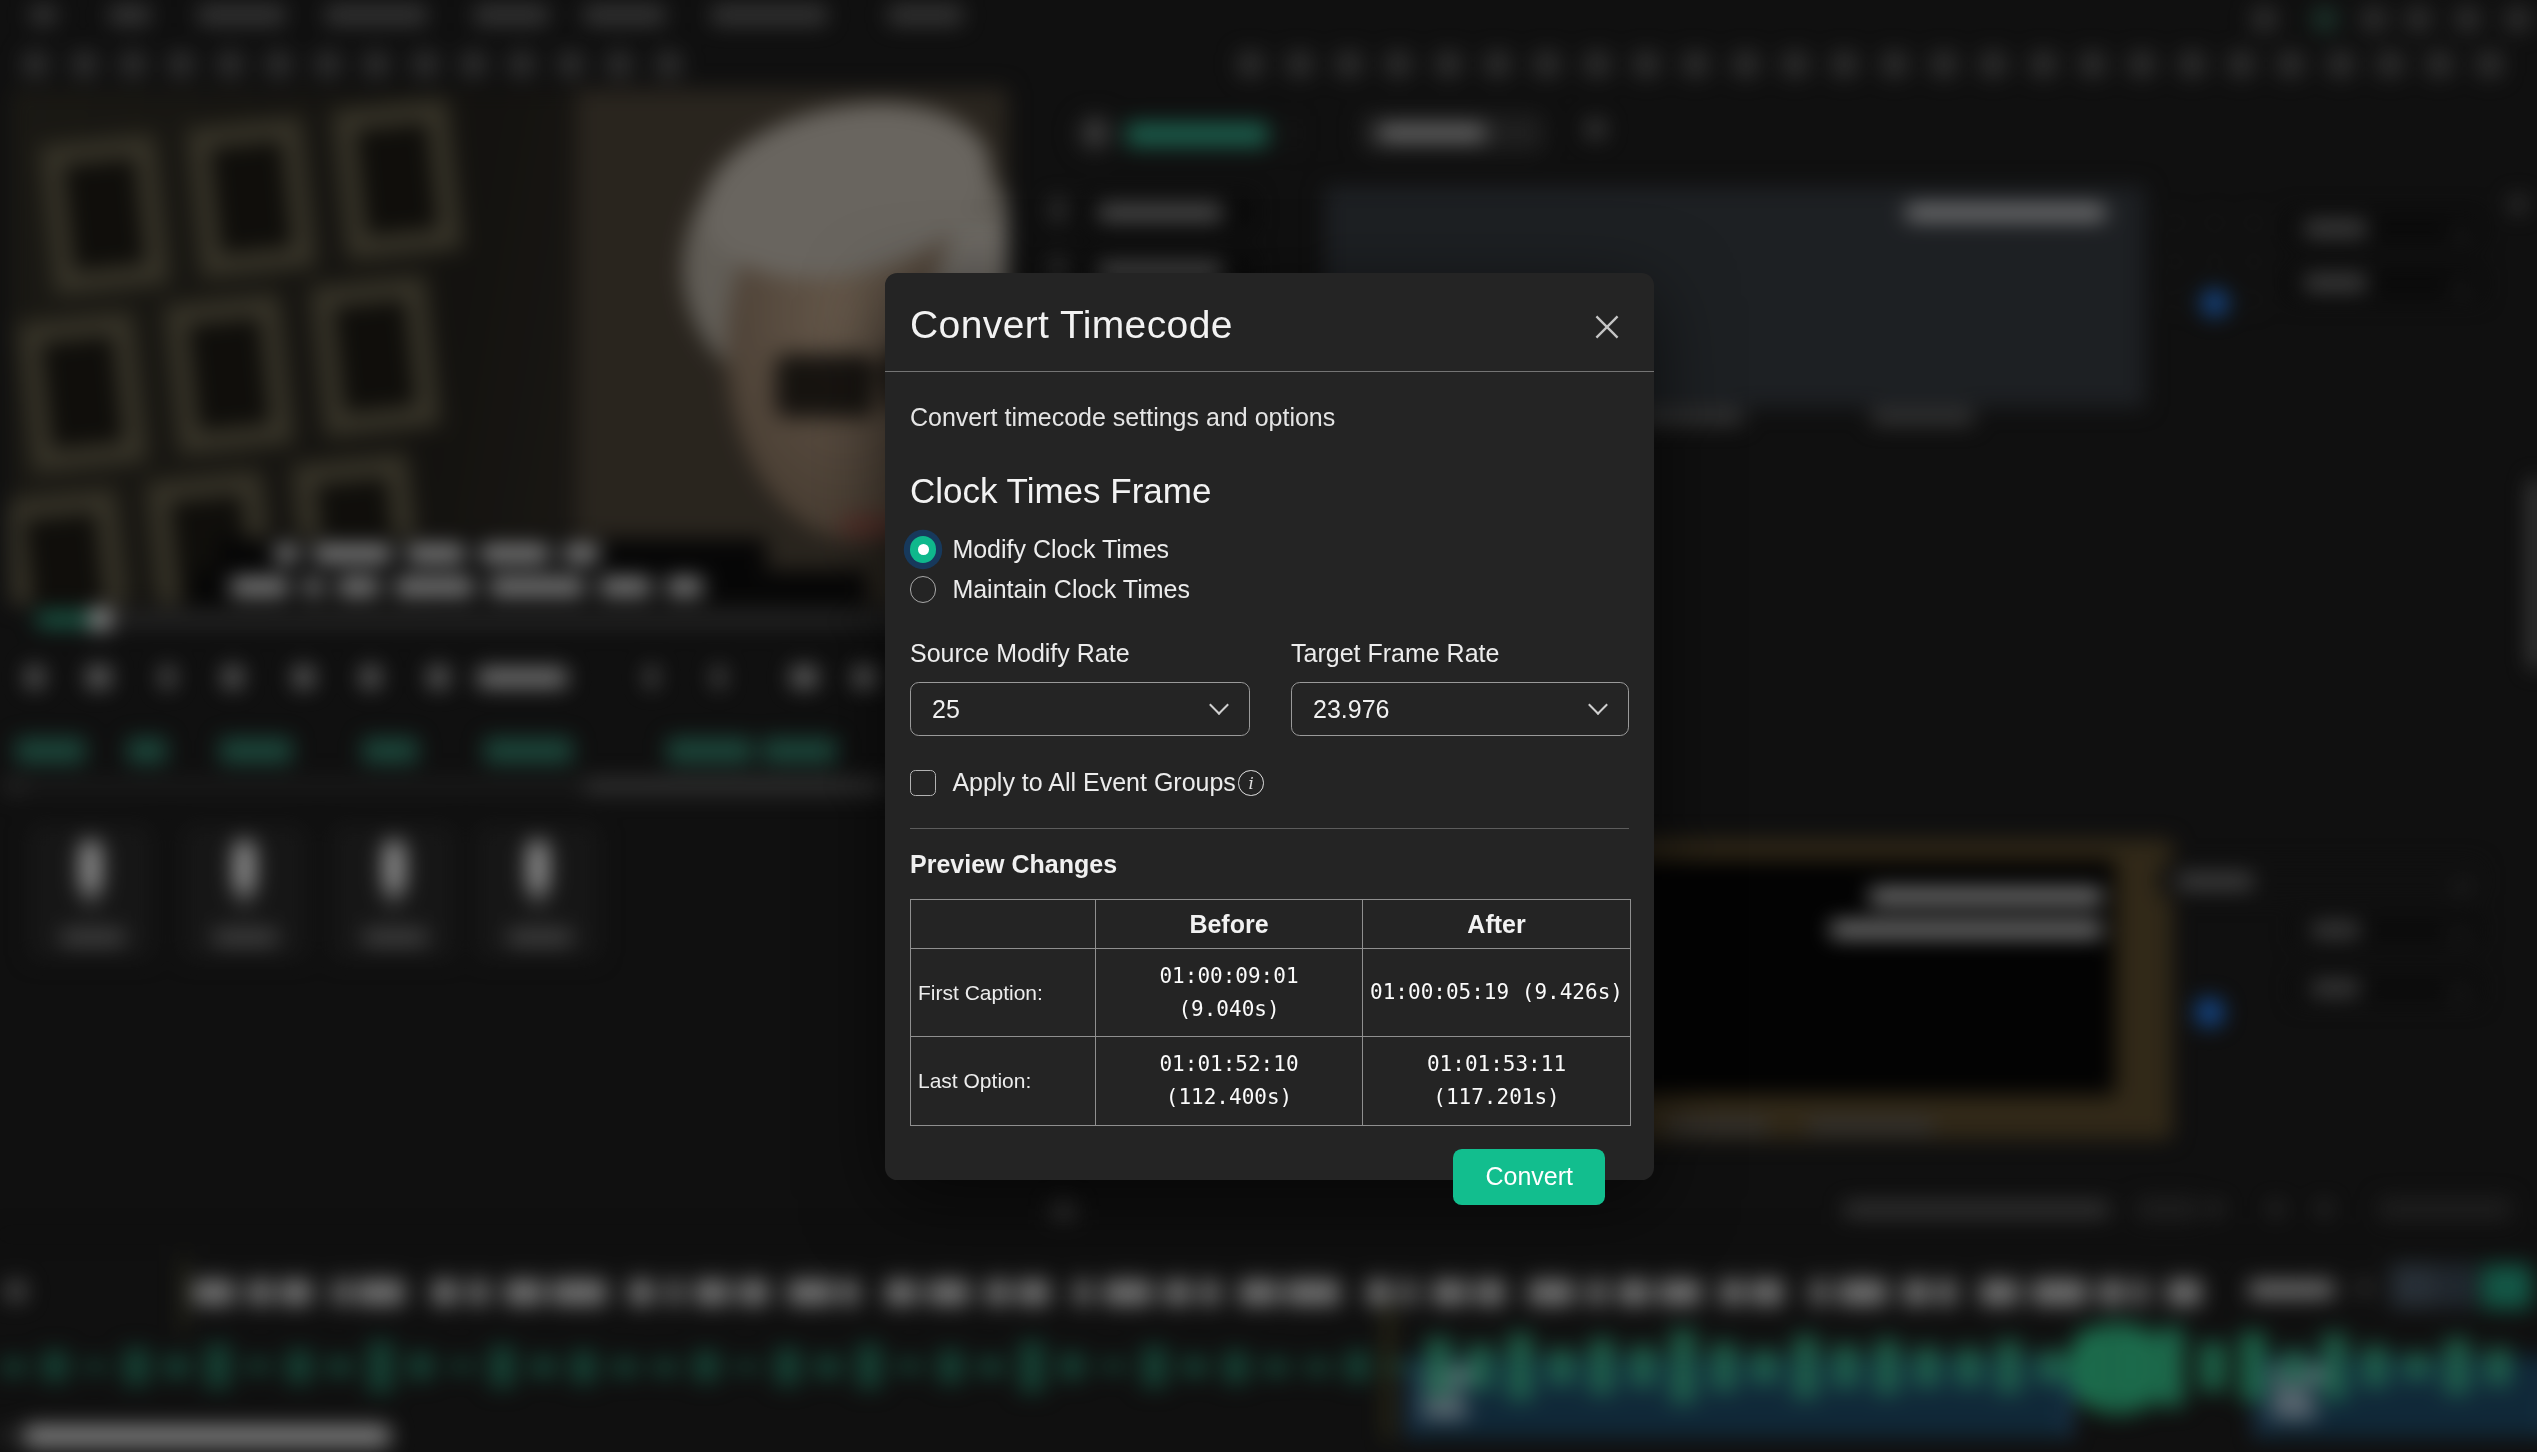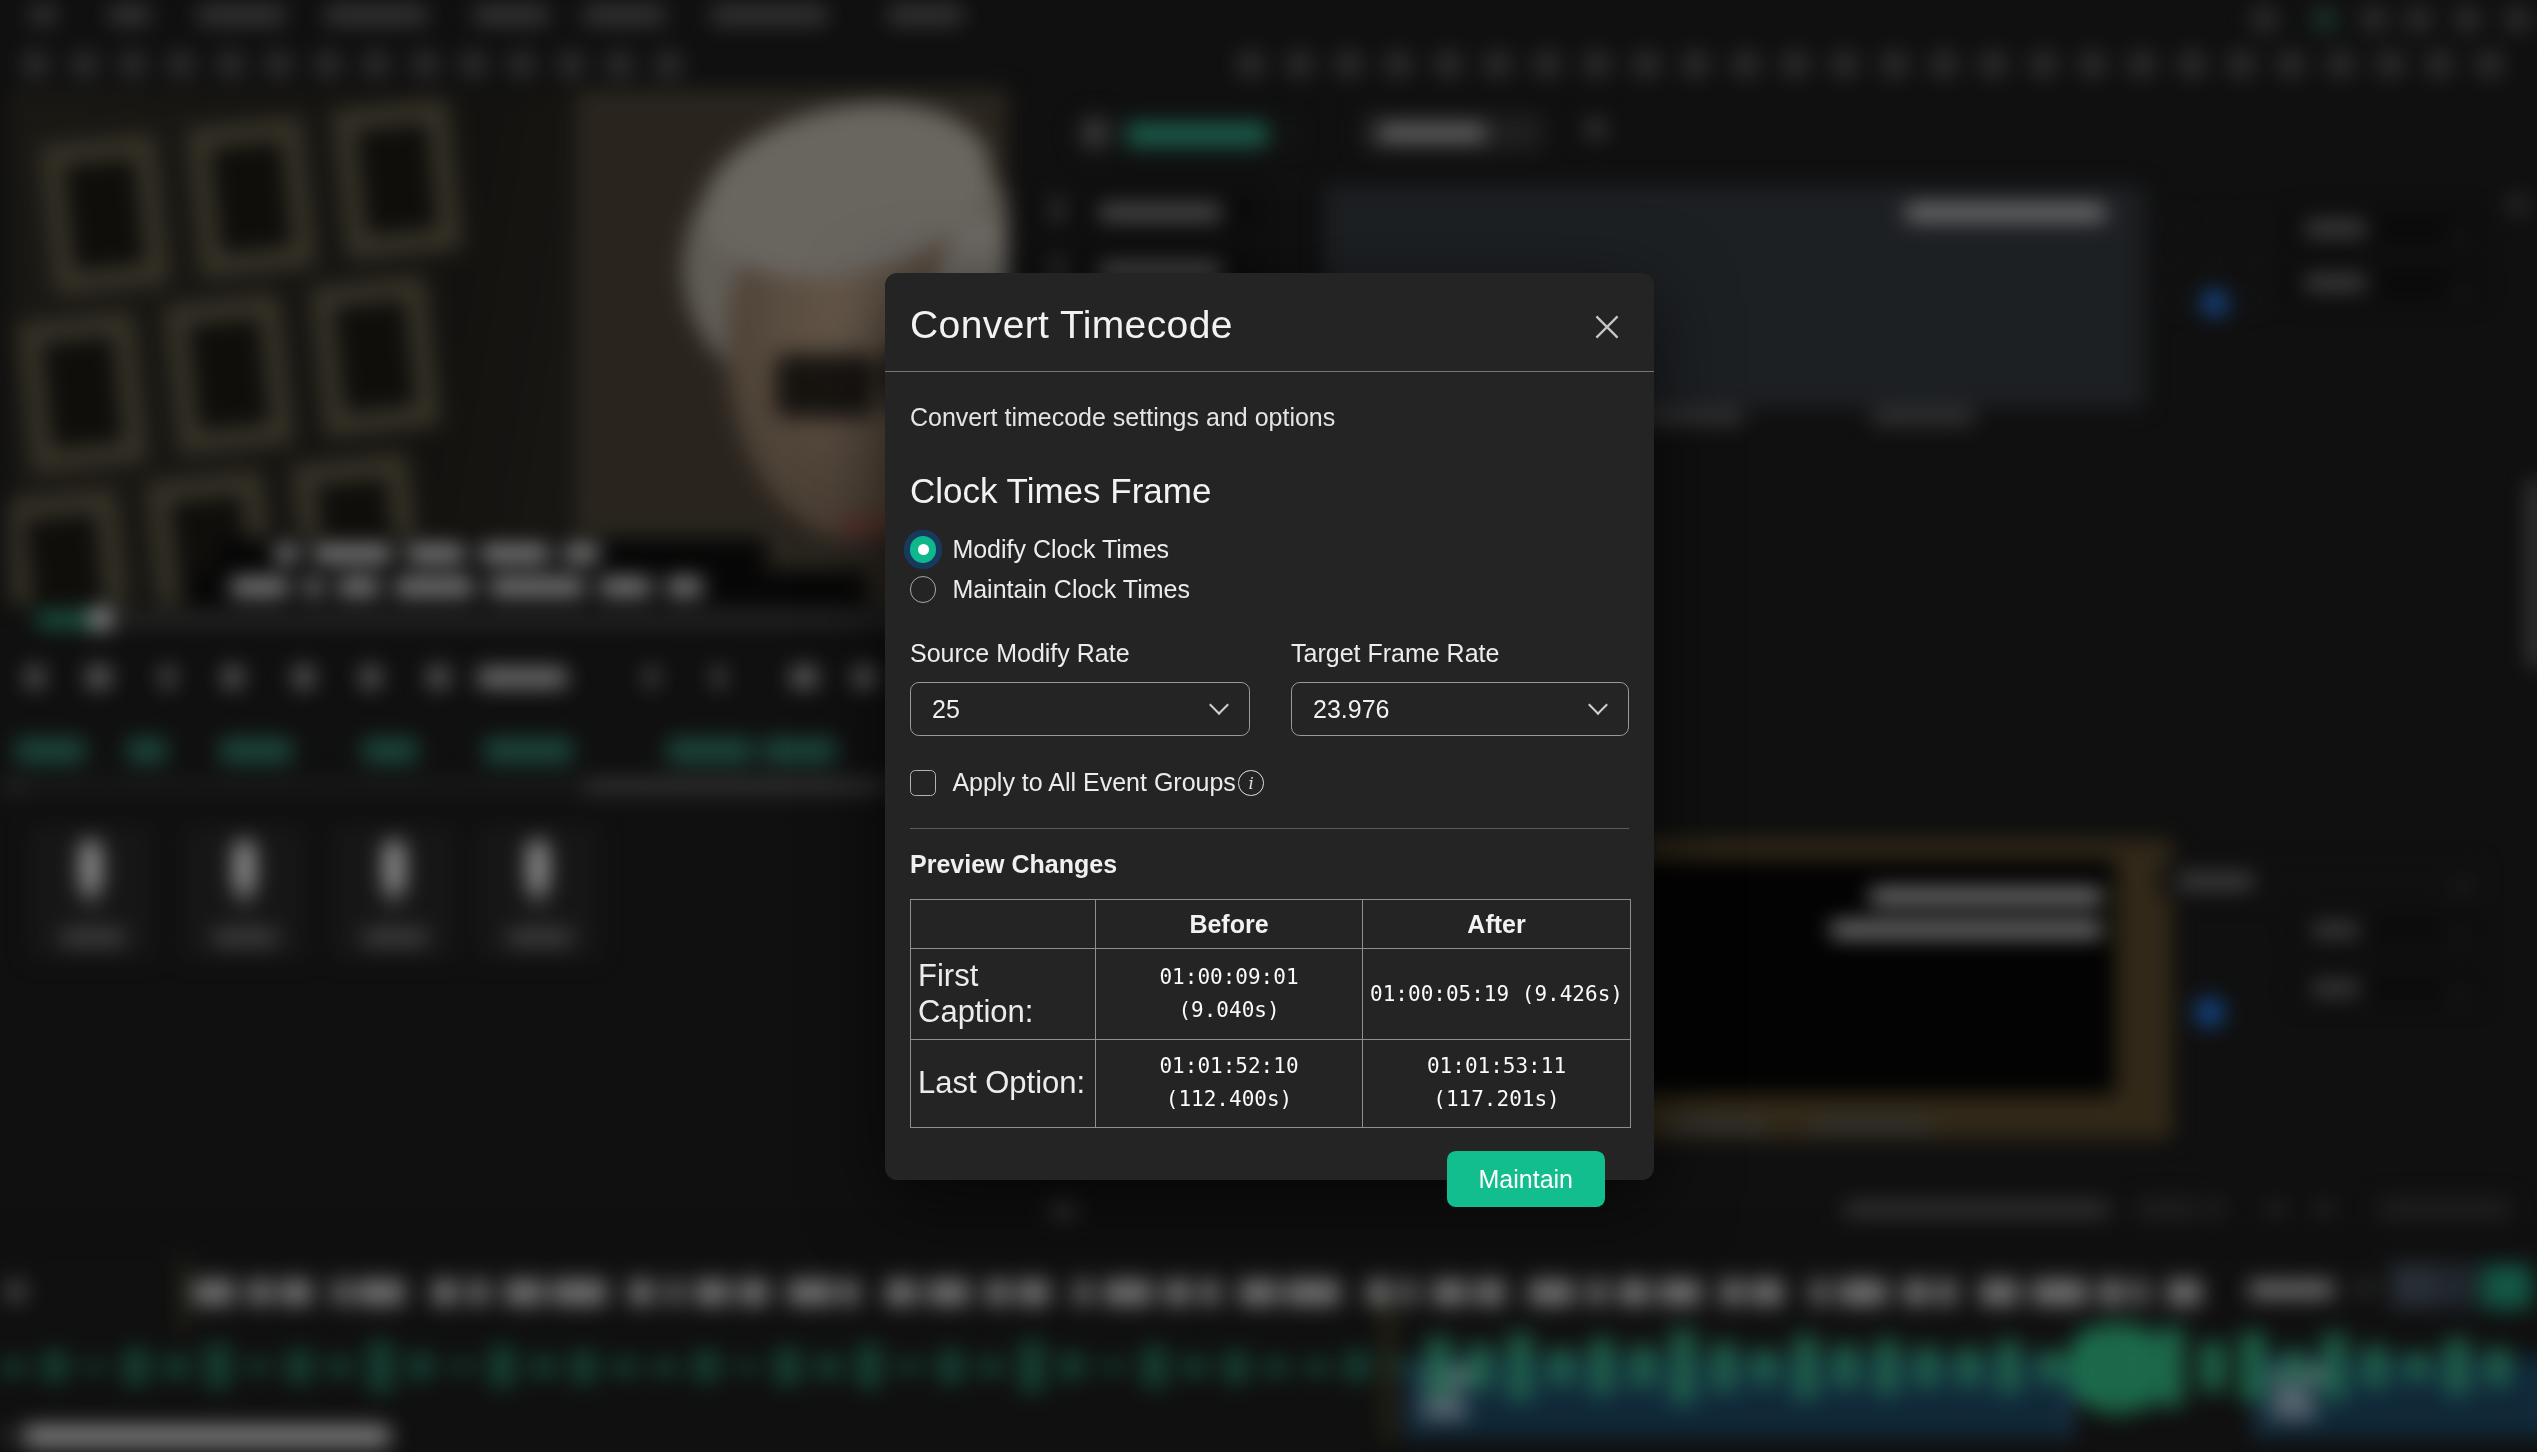--- a/index.html
+++ b/index.html
@@ -43,21 +43,21 @@
   .checkbox{width:26.4px;height:26.4px;border:1.8px solid #b2b2b2;border-radius:5.3px;flex:0 0 auto;cursor:pointer;}
   .check-label{font-size:25px;color:#ececec;margin-left:16px;}
   .info-icon{width:25.5px;height:25.5px;border:1.8px solid #e0e0e0;border-radius:50%;margin-left:2.6px;
     display:inline-flex;align-items:center;justify-content:center;font-family:"DejaVu Serif",serif;
     font-style:italic;font-size:16.7px;color:#e0e0e0;}
   .m-divider{border:none;border-top:0.9px solid #5c5c5c;margin:29px 0 0 0;}
   .m-h3{font-size:25px;font-weight:700;color:#f0f0f0;margin:18.5px 0 0 0;line-height:32px;}
   table.preview{border-collapse:collapse;table-layout:fixed;width:720px;margin-top:19.4px;}
   table.preview th,table.preview td{border:0.9px solid #8f8f8f;}
   table.preview th{height:49px;font-size:25px;font-weight:700;color:#f2f2f2;text-align:center;}
-  td.row-label{font-size:31px;color:#ececec;text-align:left;padding:8.8px 5.3px 8.8px 7px;font-weight:400;}
+  td.row-label{font-size:21px;color:#ececec;text-align:left;padding:8.8px 5.3px 8.8px 7px;font-weight:400;}
   td.tc{font-family:"DejaVu Sans Mono",monospace;font-size:21px;color:#fafafa;text-align:center;
     padding:10.6px 7px;line-height:33px;}
   .m-footer{padding:23px 24px 0 25px;text-align:right;}
   .convert-btn{border:none;border-radius:8.8px;background:#12be8e;color:#fff;font-size:25px;
     font-family:"Liberation Sans",sans-serif;padding:0 32px;height:56px;cursor:pointer;}
 </style>
 </head>
 <body>
 
 <div id="stage">
@@ -455,18 +455,18 @@
         </tr>
         <tr>
           <td class="row-label">Last Option:</td>
           <td class="tc">01:01:52:10 (112.400s)</td>
           <td class="tc">01:01:53:11 (117.201s)</td>
         </tr>
       </tbody>
         </table>
 
       <div class="m-footer">
-        <button class="convert-btn">Maintain</button>
+        <button class="convert-btn">Convert</button>
       </div>
     </div>
   </div>
 </div>
 
 
 </body></html>

